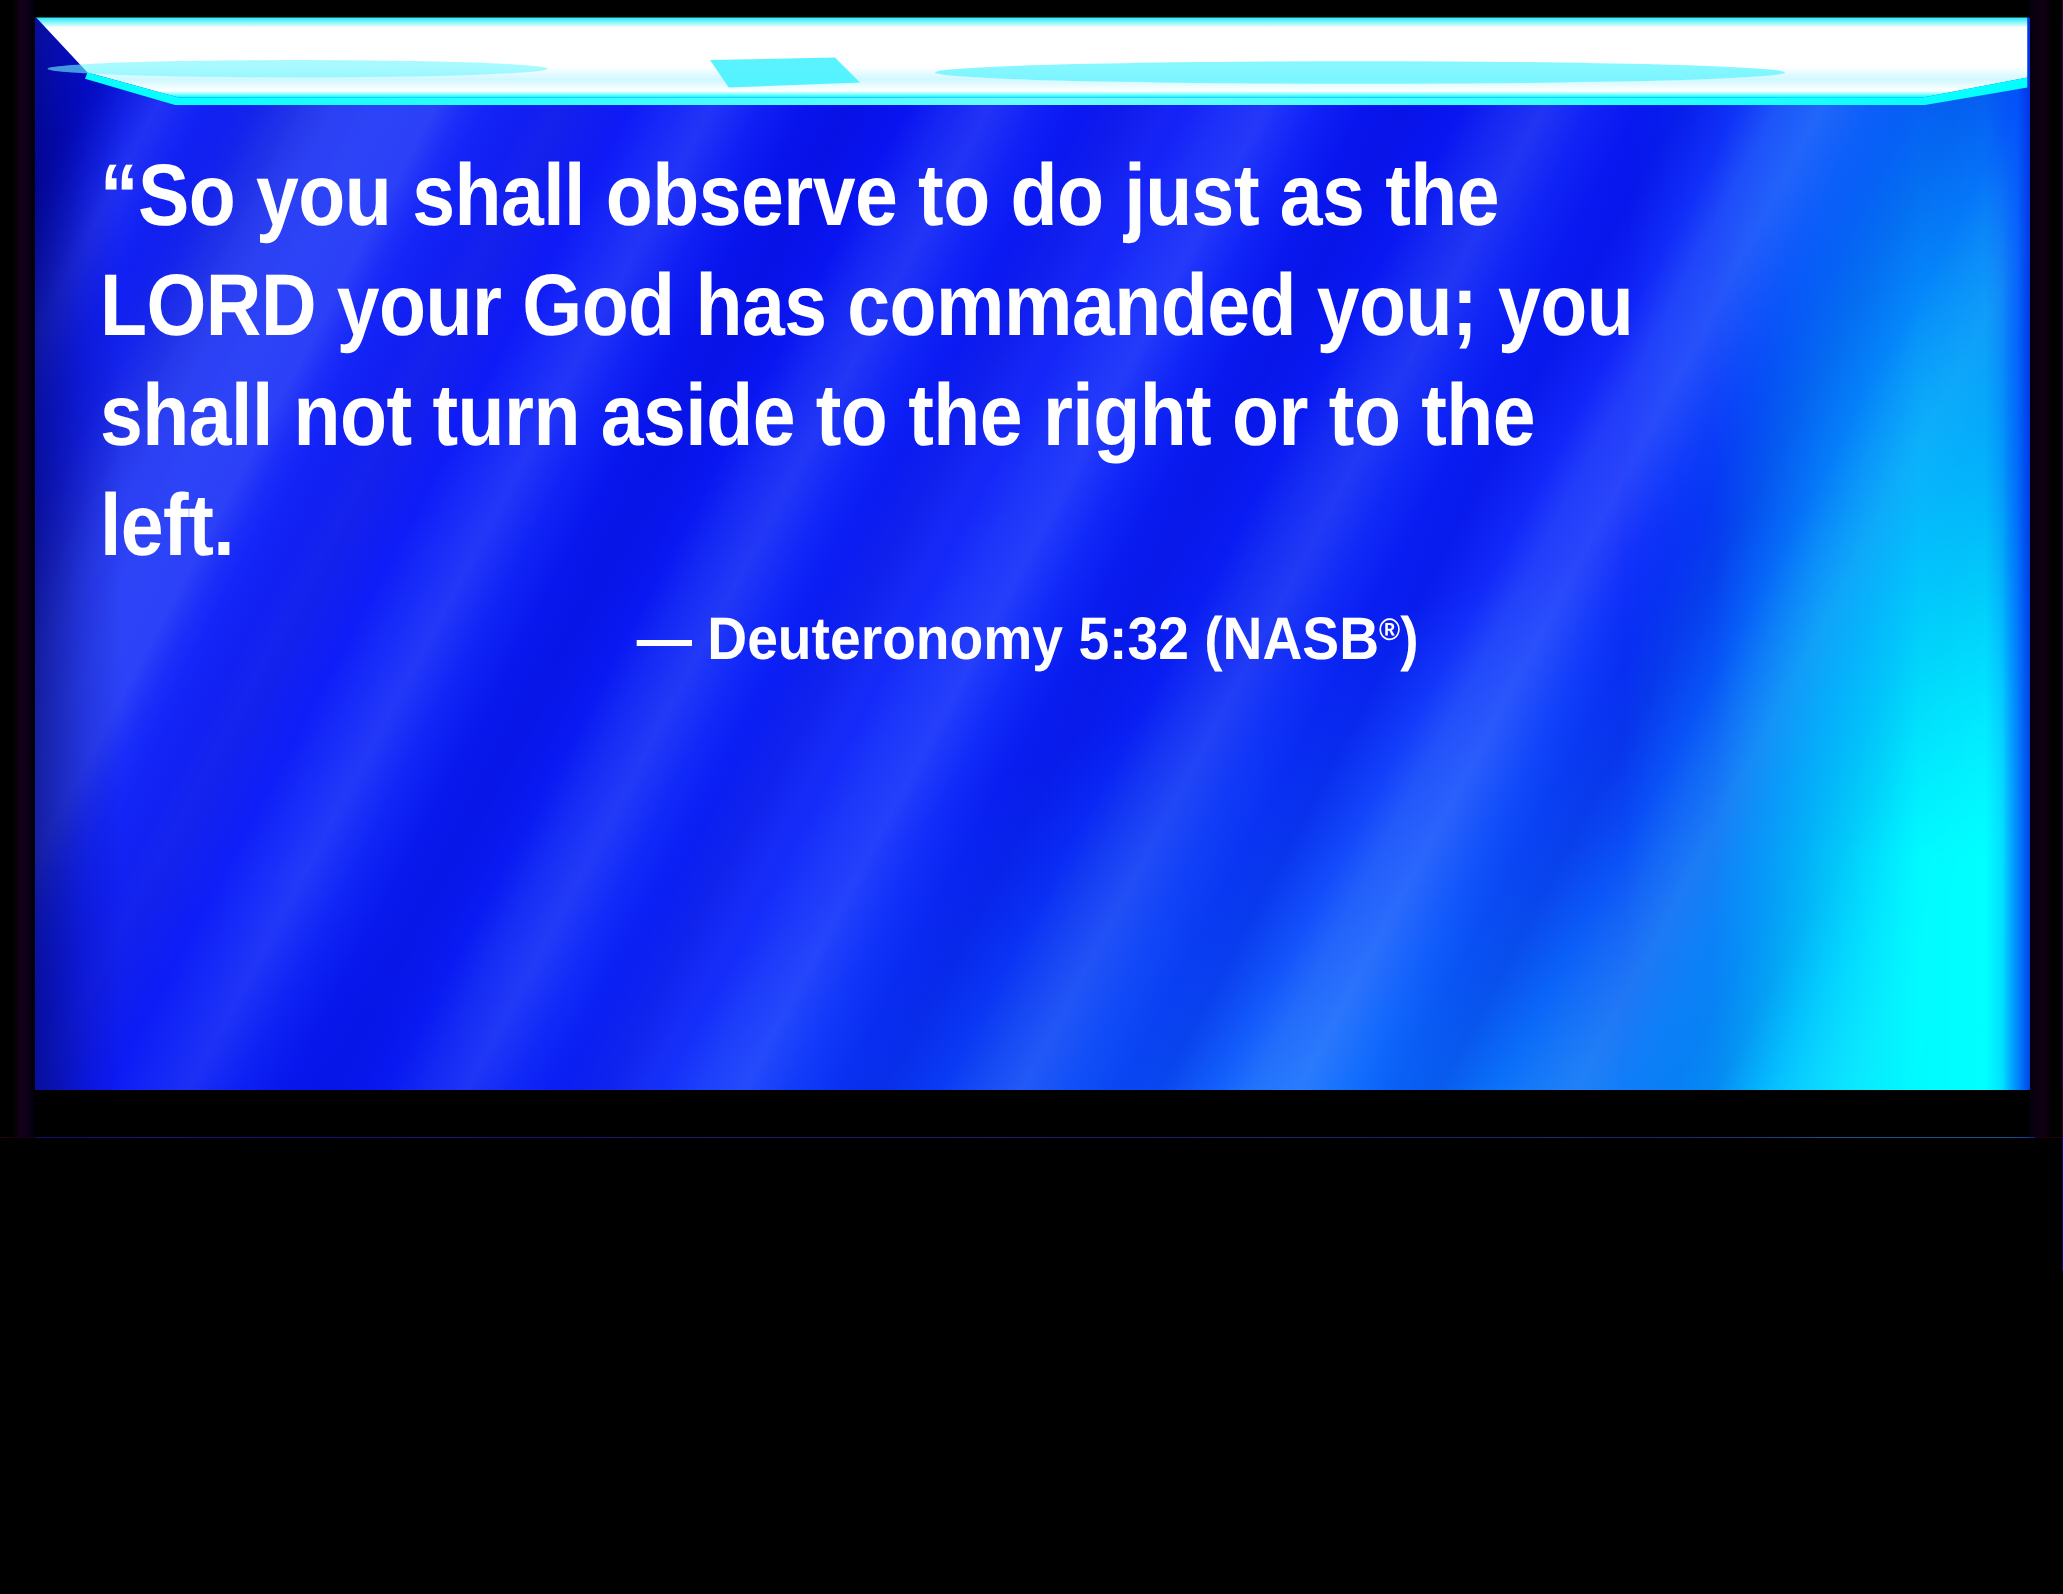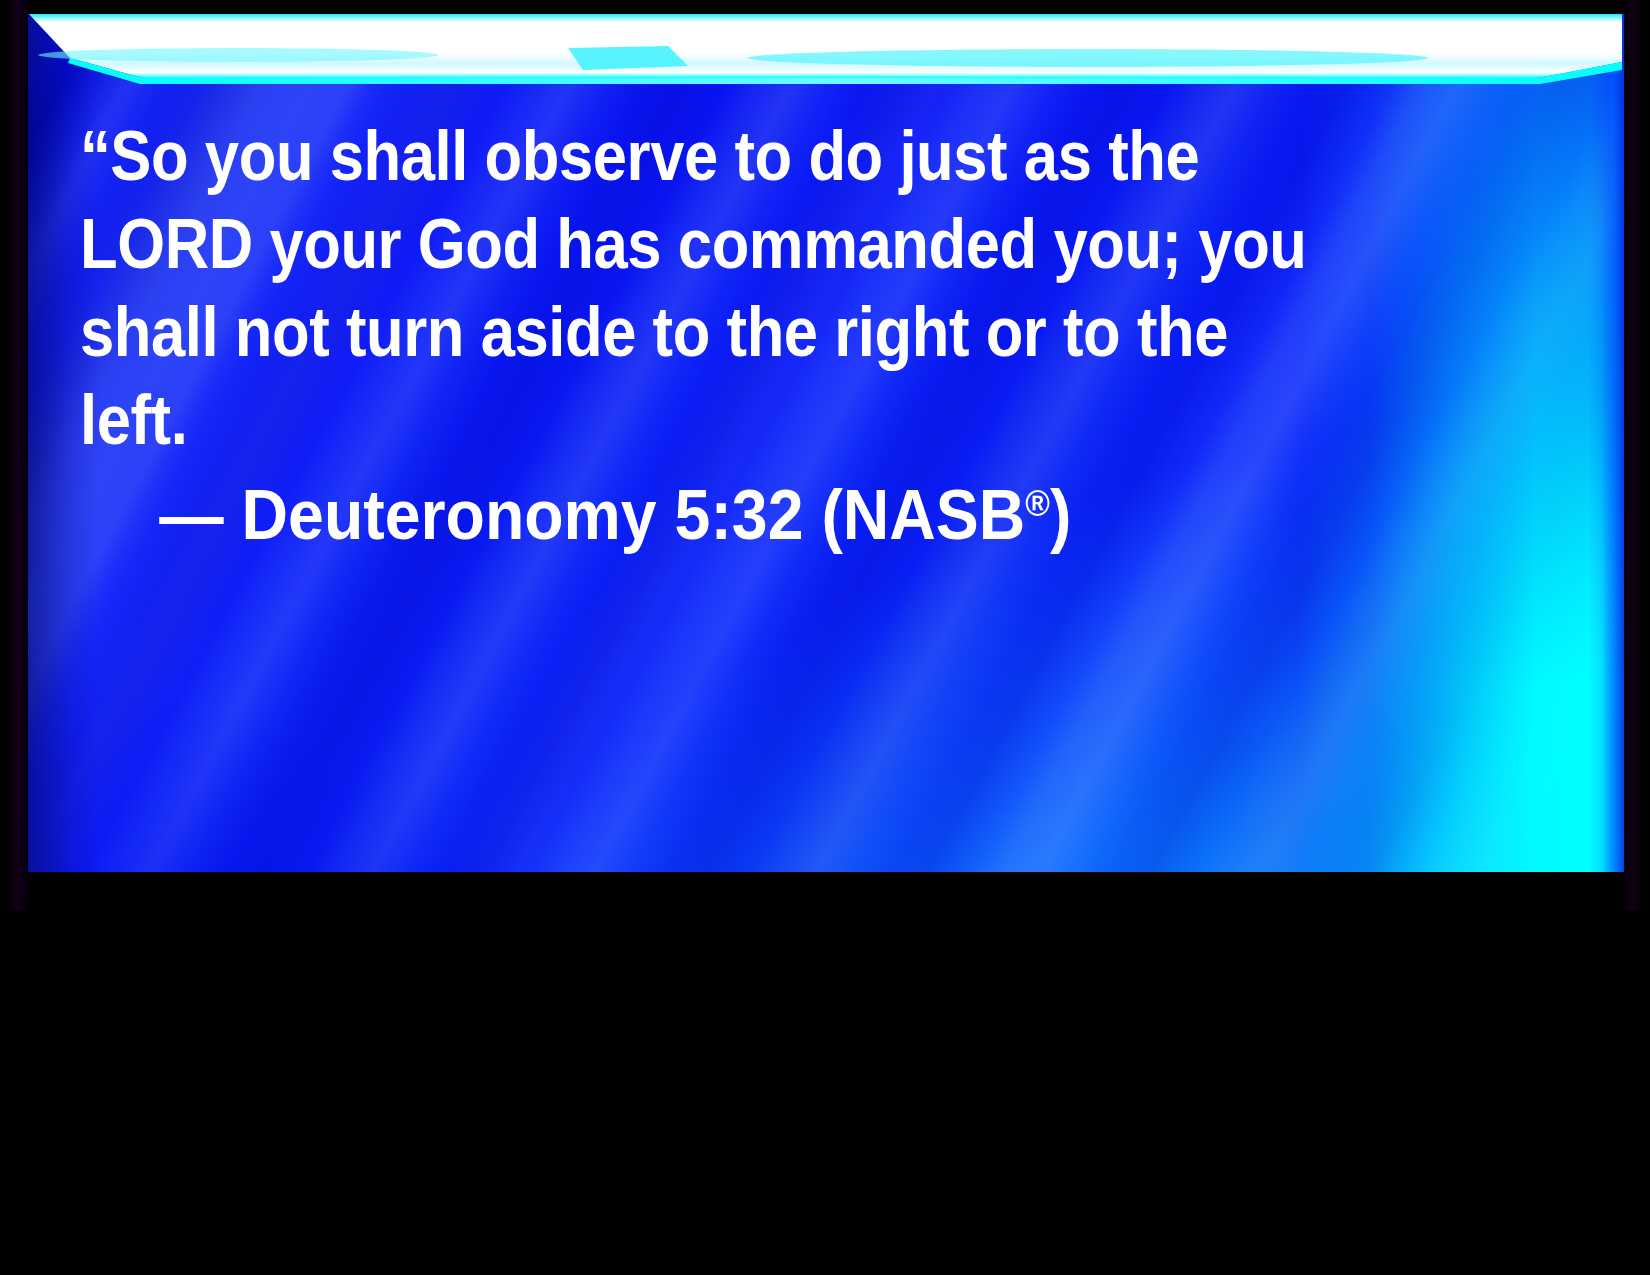--- a/index.html
+++ b/index.html
@@ -186,25 +186,25 @@
     white-space: nowrap;
     transform: scaleX(0.88);
     transform-origin: left center;
   }
   #attribution {
     position: absolute;
     left: 80px;
     top: 460px;
     width: 1430px;
     z-index: 20;
-    text-align: left;
+    text-align: center;
     color: #ffffff;
     font-family: "Liberation Sans", "DejaVu Sans", sans-serif;
     font-weight: bold;
-    font-size: 70px;
+    font-size: 48px;
     line-height: 88px;
     white-space: nowrap;
   }
   #attribution .attr-inner {
     display: inline-block;
     transform: scaleX(0.92);
     transform-origin: right center;
   }
   .reg-mark {
     font-size: 0.52em;

